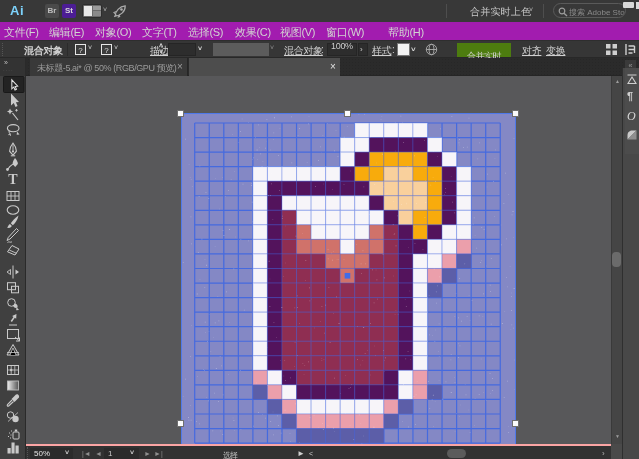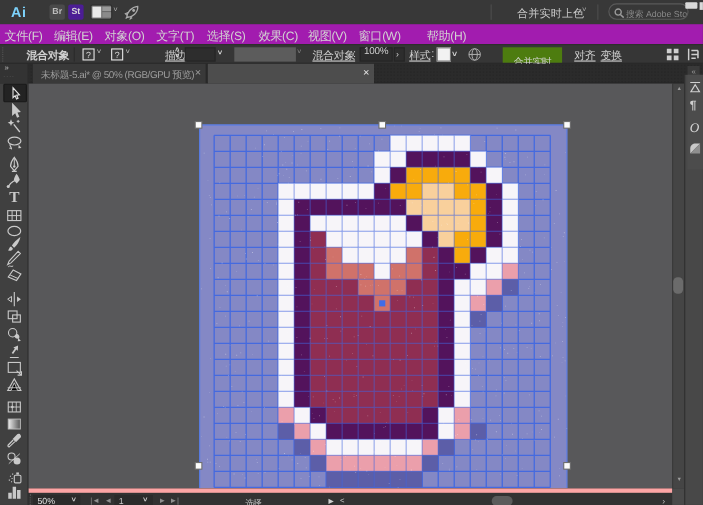--- a/index.html
+++ b/index.html
@@ -47,21 +47,21 @@
 #canvas{left:26px;top:76px;width:585px;height:368px;background:#58585a;overflow:hidden}
 #board{left:155px;top:37px;width:335px;height:331px}
 .hdl{position:absolute;width:5px;height:5px;background:#fbfbfb;box-shadow:0 0 0 1px #6f6f6f}
 
 #vscroll{left:611px;top:76px;width:11px;height:368px;background:#454545;border-left:1px solid #3a3a3a}
 #vthumb{left:612px;top:252px;width:9px;height:15px;background:#6b6b6b;border-radius:4px}
 
 #dock{left:622px;top:68px;width:17px;height:391px;background:#484848;border-left:1px solid #2f2f2f}
 #dockicons{left:625px;top:68px;width:14px;height:86px;background:#4c4c4c}
 
-#status{left:26px;top:444px;width:585px;height:15px;background:#323232;border-top:4px solid #fca5a5}
+#status{left:26px;top:444px;width:585px;height:15px;background:#323232;border-top:2px solid #fca5a5}
 #status .sbx{position:absolute;top:2px;height:11px;background:#2b2b2b}
 #status .st{position:absolute;font-size:8px;color:#c7c7c7}
 .nav{position:absolute;top:4px;font-size:7px;color:#8f8f8f}
 </style></head>
 <body>
 <div id="page">
 
 <div class="abs" id="title"></div>
 <div class="abs" id="ailogo">Ai</div>
 <div class="abs badge" style="left:45px">Br</div>

